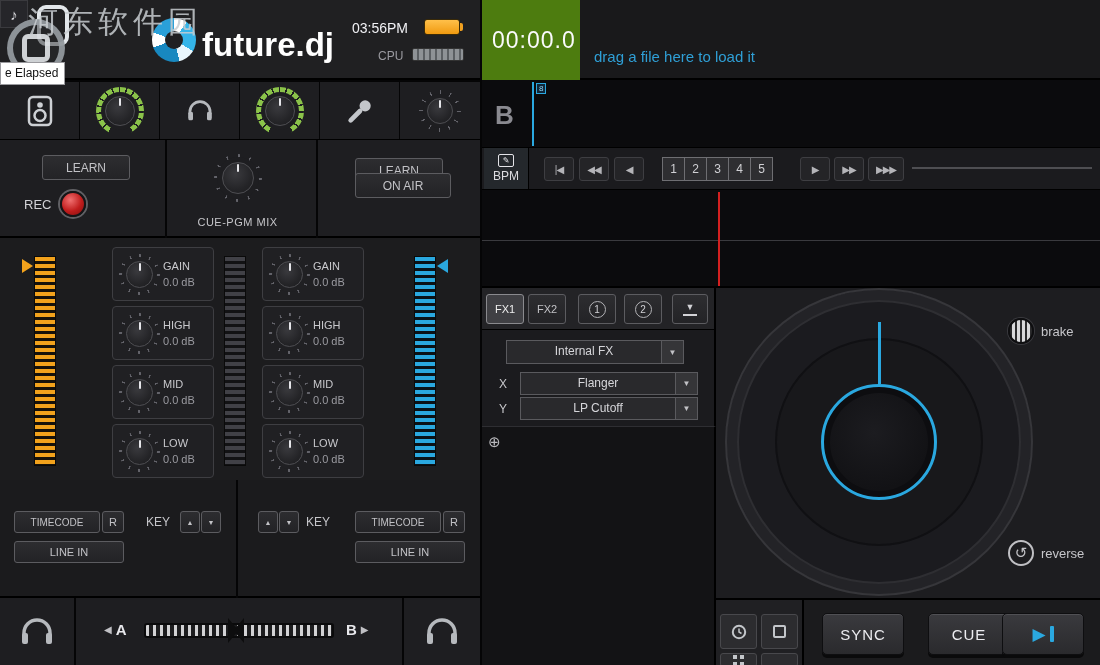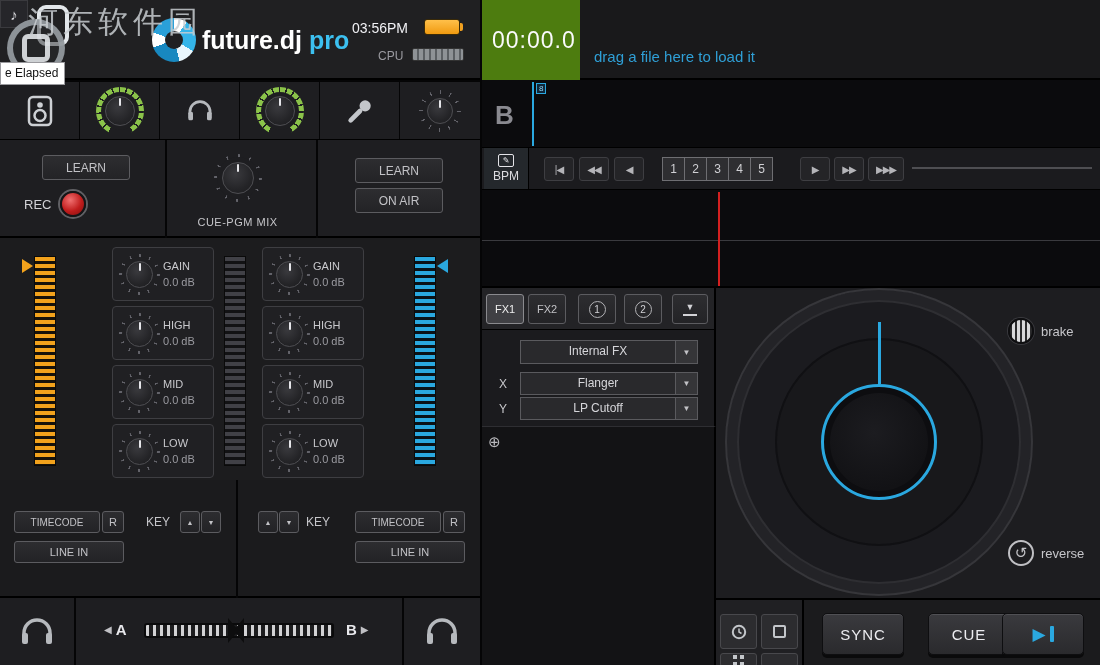--- a/index.html
+++ b/index.html
@@ -51,22 +51,22 @@
   #app-frame { position:absolute; left:37px; top:5px; width:32px; height:41px;
               border:4px solid #e2e6ea; border-radius:9px; }
   #wm-logo { position:absolute; left:7px; top:19px; width:58px; height:58px; border-radius:50%;
               border:6px solid rgba(152,158,164,.9); background:rgba(40,42,44,.5); z-index:25; }
   #wm-logo::after { content:""; position:absolute; inset:9px; border:5px solid rgba(225,228,232,.9);
               border-radius:6px; }
   #logo-swirl { position:absolute; left:152px; top:18px; width:44px; height:44px; border-radius:50%;
               background:conic-gradient(#ffffff 0 35deg,#34b4e8 35deg 120deg,#e8f6fd 120deg 165deg,
               #1888c0 165deg 250deg,#ffffff 250deg 290deg,#2aa0d8 290deg 360deg); }
   #logo-swirl::after { content:""; position:absolute; inset:13px; border-radius:50%; background:#202022; }
-  #app-title { position:absolute; left:202px; top:26px; font-size:25px; font-weight:bold;
-              color:#fff; display:flex; gap:7px; }
+  #app-title { position:absolute; left:202px; top:26px; font-size:33px; font-weight:bold;
+              color:#fff; display:flex; gap:7px;flex-direction:column; }
   #app-title .pro { color:#3cc0f0; }
   #clock { position:absolute; left:352px; top:20px; font-size:14px; color:#f0f0f4; }
   #battery { position:absolute; left:424px; top:19px; width:36px; height:16px;
               background:linear-gradient(#ffc04a,#f09a10); border:1px solid #3a2a08; border-radius:3px; }
   #battery::after { content:""; position:absolute; right:-4px; top:3px; width:3px; height:8px;
               background:#f0a020; border-radius:0 2px 2px 0; }
   #cpu-label { position:absolute; left:378px; top:49px; font-size:12px; color:#9a9aa0; }
   #cpu-meter { position:absolute; left:412px; top:48px; width:52px; height:13px; border-radius:2px;
               background:repeating-linear-gradient(90deg,#8e9296 0 4px,#5a5e62 4px 6px);
               border:1px solid #333; }
@@ -119,21 +119,21 @@
   .fxtab { position:absolute; top:6px; width:38px; height:30px; }
   #fx-tab1 { left:4px; background:#404044; border-color:#8a8a8e; color:#eee; }
   #fx-tab2 { left:46px; }
   .fxslot { position:absolute; top:6px; width:38px; height:30px; }
   #fx-slot1 { left:96px; } #fx-slot2 { left:142px; } #fx-load { left:190px; width:36px; }
   .slot-circle { width:17px; height:17px; border:1px solid #b2b2b6; border-radius:50%; font-size:10px;
               line-height:15px; text-align:center; color:#d2d2d6; }
   .load-glyph { font-size:9px; color:#d2d2d6; border-bottom:2px solid #d2d2d6; padding:0 3px 2px; }
   #fx-selects { position:absolute; left:482px; top:330px; width:234px; height:96px; background:#1b1b1e;
               border-right:2px solid #000; }
-  #fx-bank { left:38px; top:10px; width:178px; height:24px; }
+  #fx-bank { left:24px; top:10px; width:178px; height:24px; }
   #fx-x { left:38px; top:42px; width:178px; height:23px; }
   #fx-y { left:38px; top:67px; width:178px; height:23px; }
   #fx-x-label { position:absolute; left:17px; top:47px; font-size:12px; color:#c6c6ca; }
   #fx-y-label { position:absolute; left:17px; top:72px; font-size:12px; color:#c6c6ca; }
   #xy-pad { position:absolute; left:482px; top:426px; width:234px; height:239px; background:#131315;
               border-right:2px solid #000; border-top:1px solid #2e2e32; }
   #move-icon { position:absolute; left:6px; top:6px; font-size:15px; color:#b8b8bc; }
 
   
   #jog-area { position:absolute; left:716px; top:288px; width:384px; height:310px; background:#1d1d20; }
@@ -189,21 +189,21 @@
   #rec-btn { position:absolute; left:52px; top:51px; width:26px; height:26px; border-radius:50%;
               background:radial-gradient(circle at 38% 32%, #f07070, #c01c1c 55%, #7e1010);
               border:2px solid #151517; box-shadow:0 0 0 2px #606064; }
   #cuepgm-cell { position:absolute; left:159px; top:0; width:159px; height:98px; border-right:2px solid #050506; }
   #cuepgm-knob { position:absolute; left:55px; top:14px; width:48px; height:48px; }
   #cuepgm-knob .knob { inset:8px; }
   #cuepgm-label { position:absolute; left:0; top:76px; width:100%; text-align:center; font-size:11px;
               letter-spacing:.5px; color:#c6c6ca; }
   #talk-cell { position:absolute; left:318px; top:0; width:162px; height:98px; }
   #talk-btn { position:absolute; left:37px; top:18px; width:88px; height:25px; font-size:12px; }
-  #onair-btn { position:absolute; left:37px; top:48px; width:88px; height:25px; font-size:12px; }
+  #onair-btn { position:absolute; left:37px; top:33px; width:96px; height:25px; font-size:12px; }
 
   
   #eq-section { position:absolute; left:0; top:238px; width:480px; height:244px; background:#1c1c1e;
               border-bottom:2px solid #000; }
   .vu { position:absolute; top:18px; width:22px; height:210px; border:1px solid #0a0a0a; }
   #vu-left { left:34px; background:repeating-linear-gradient(to bottom,#f2a21c 0 4px,#17120a 4px 7px); }
   #vu-center { left:224px; background:repeating-linear-gradient(to bottom,#414147 0 4px,#121214 4px 7px); }
   #vu-right { left:414px; background:repeating-linear-gradient(to bottom,#2aa8e0 0 4px,#0a1218 4px 7px); }
   #vu-left-marker { position:absolute; left:22px; top:21px; width:0; height:0;
               border-top:7px solid transparent; border-bottom:7px solid transparent; border-left:11px solid #f2a21c; }

